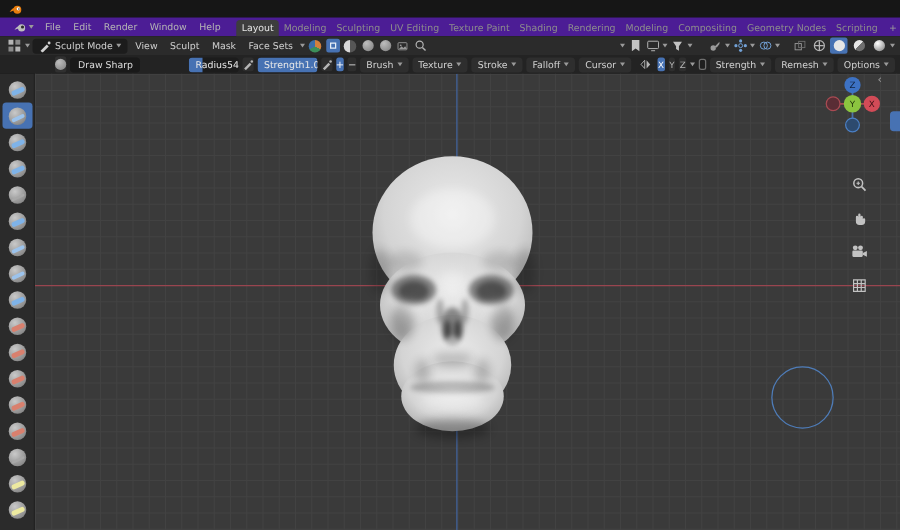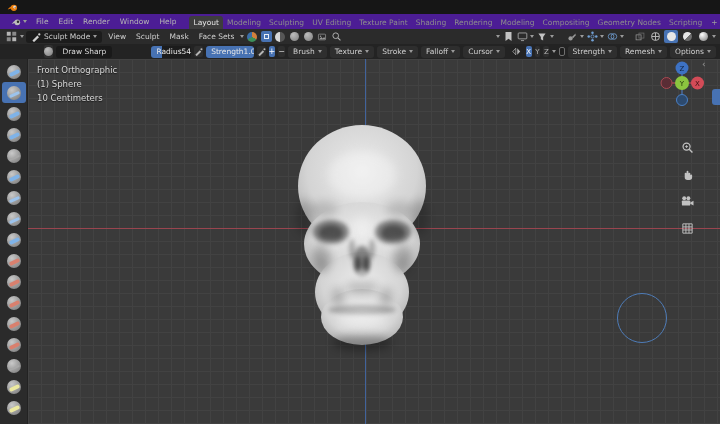--- a/index.html
+++ b/index.html
@@ -497,25 +497,20 @@
         <g fill="#fff">
           <ellipse cx="334" cy="116" rx="34" ry="24" opacity="0.32" filter="url(#b4)"></ellipse>
           <ellipse cx="334" cy="166" rx="10" ry="8" opacity="0.28" filter="url(#b4)"></ellipse>
           <ellipse cx="300" cy="188" rx="10" ry="7" opacity="0.22" filter="url(#b4)"></ellipse>
           <ellipse cx="368" cy="188" rx="10" ry="7" opacity="0.22" filter="url(#b4)"></ellipse>
           <ellipse cx="334" cy="214" rx="6" ry="4" opacity="0.3" filter="url(#b2)"></ellipse>
           <ellipse cx="334" cy="262" rx="26" ry="8" opacity="0.3" filter="url(#b4)"></ellipse>
         </g>
       </svg>
 
-      <div class="vp-info">
-        <div>Front Orthographic</div>
-        <div>(1) Sphere</div>
-        <div>10 Centimeters</div>
-      </div>
 
       <svg class="gizmo" width="48" height="50" viewBox="0 0 48 50">
         <line x1="10" y1="24" x2="38" y2="24" stroke="#a84a52" stroke-width="1.4"></line>
         <line x1="24" y1="10" x2="24" y2="40" stroke="#4a6fa8" stroke-width="1.4"></line>
         <circle cx="8.5" cy="24" r="5.5" fill="#5a2d35" stroke="#a84a52"></circle>
         <circle cx="24" cy="41" r="5.5" fill="#2d4a6e" stroke="#4a7fc4"></circle>
         <circle cx="24" cy="9" r="6.5" fill="#3d72c4"></circle>
         <text x="24" y="11.5" text-anchor="middle" font-size="7" font-family="DejaVu Sans" fill="#10233f">Z</text>
         <circle cx="39.5" cy="24" r="6.5" fill="#d24b57"></circle>
         <text x="39.5" y="26.5" text-anchor="middle" font-size="7" font-family="DejaVu Sans" fill="#3f1014">X</text>

